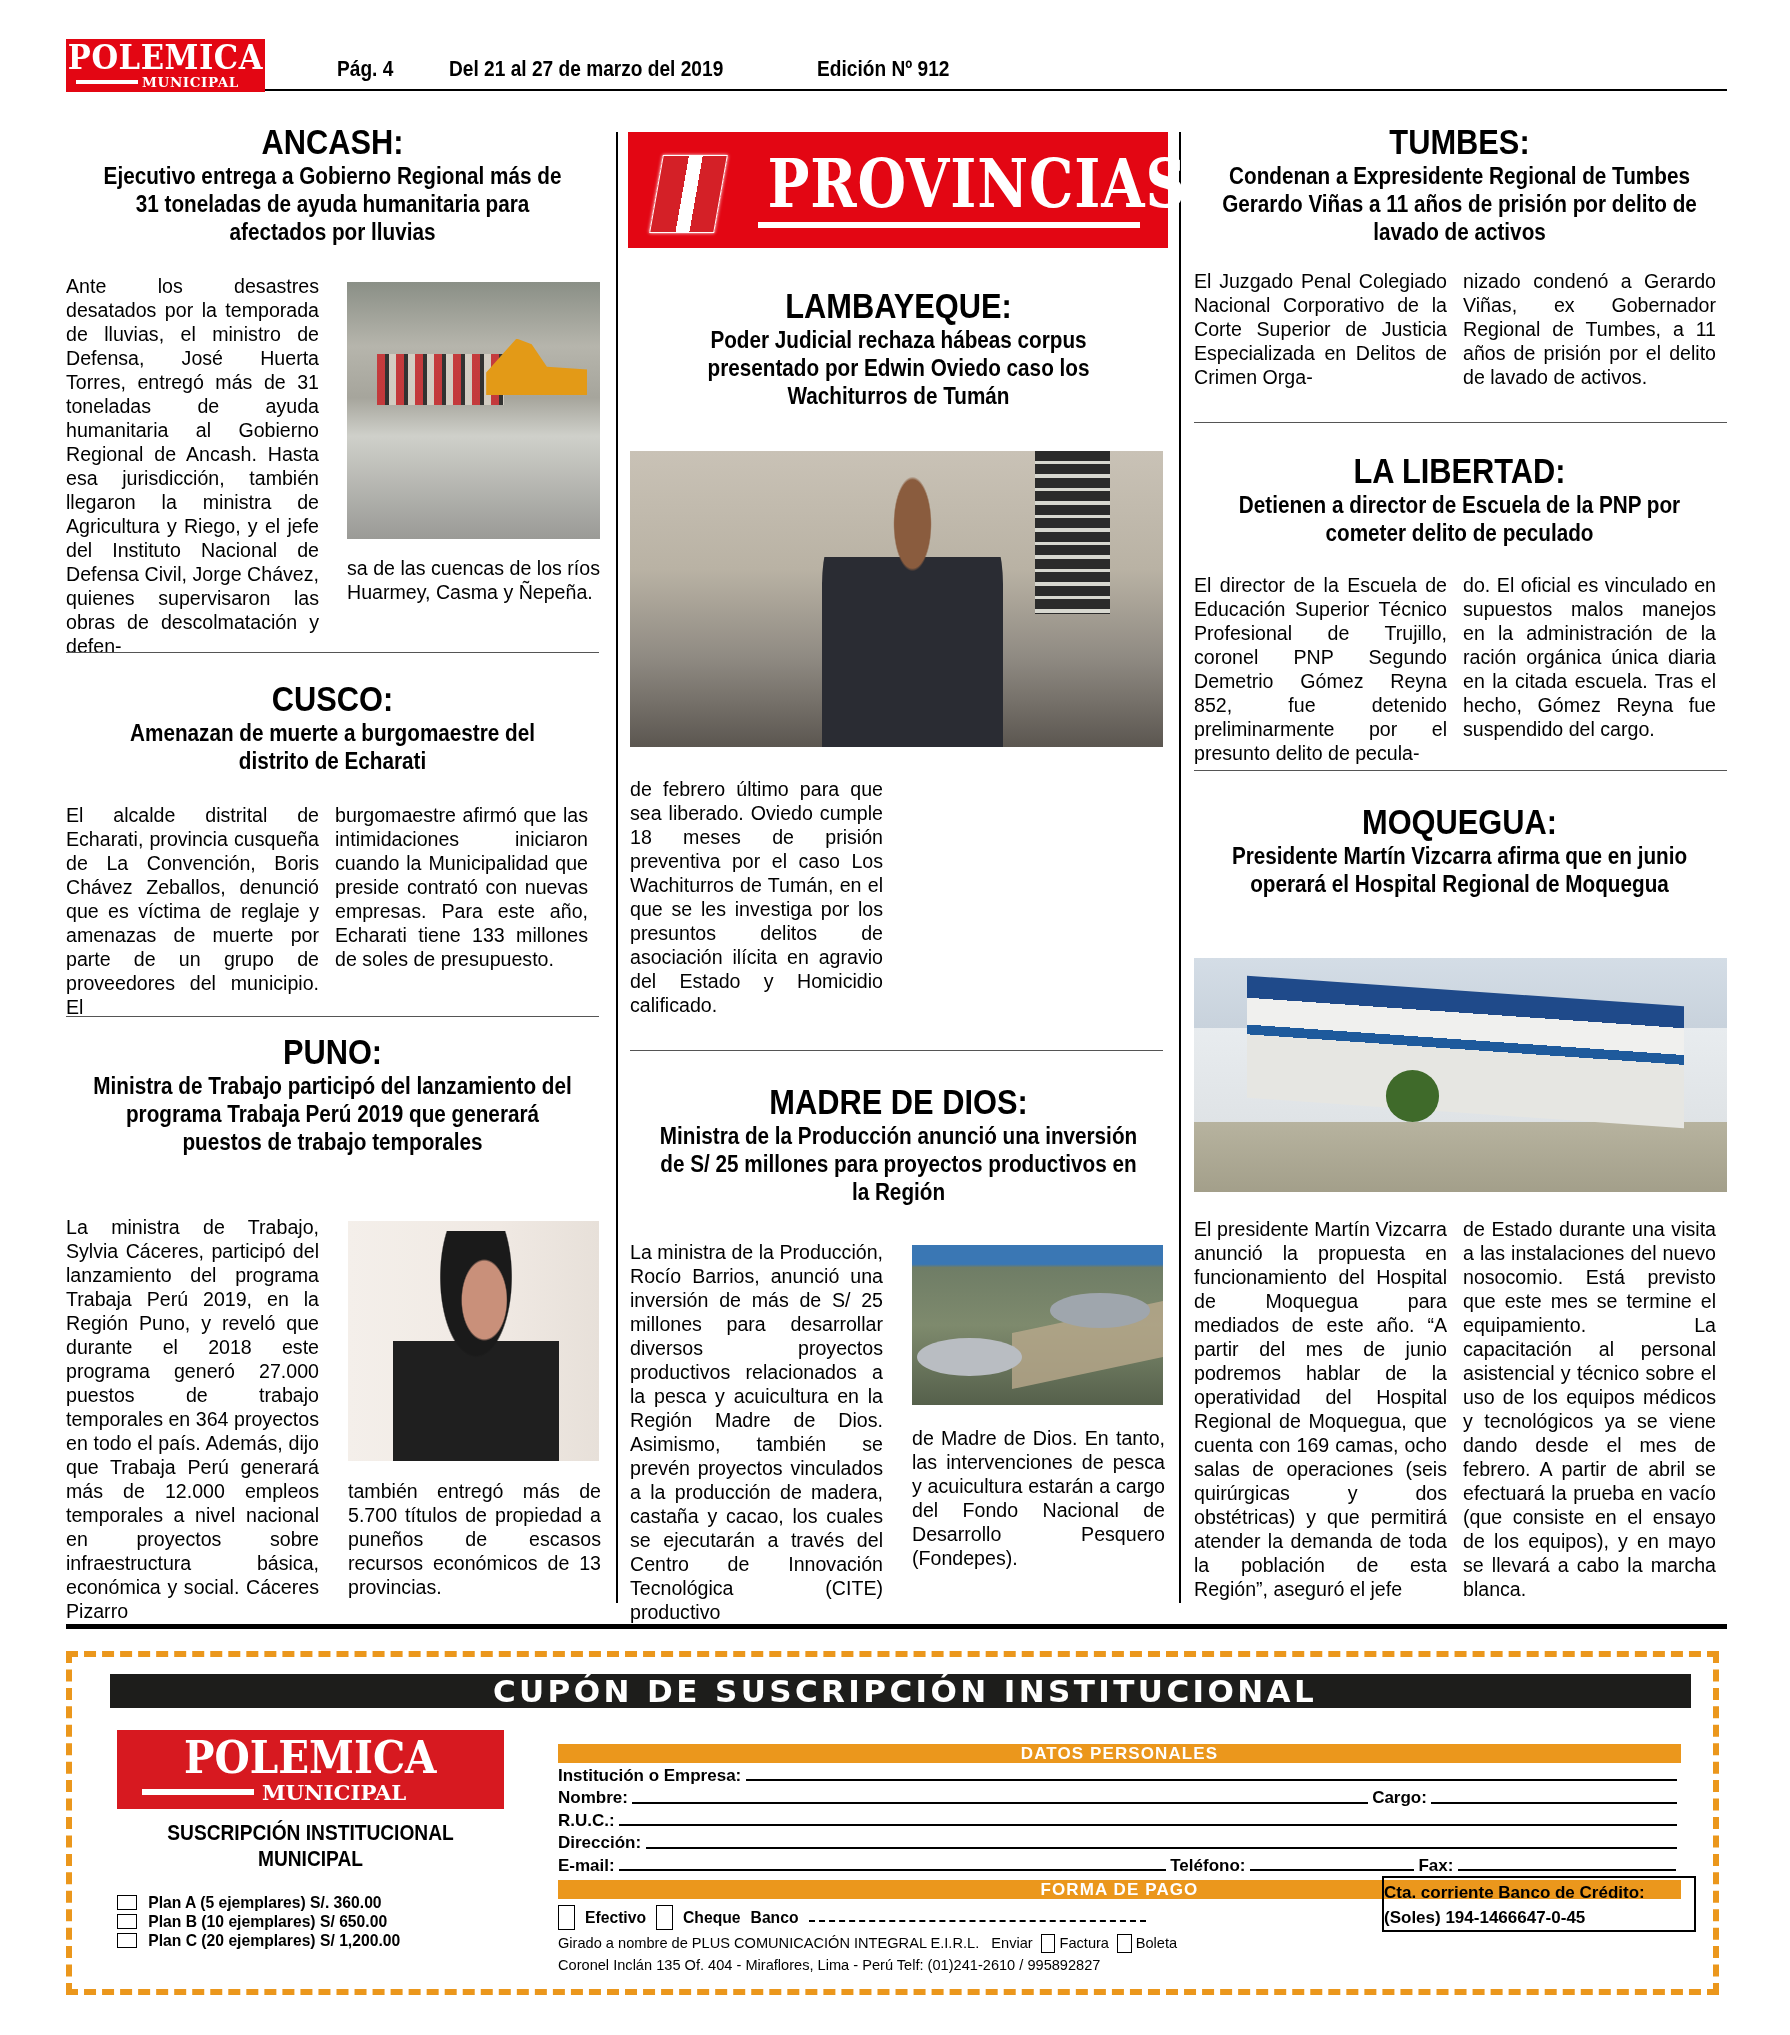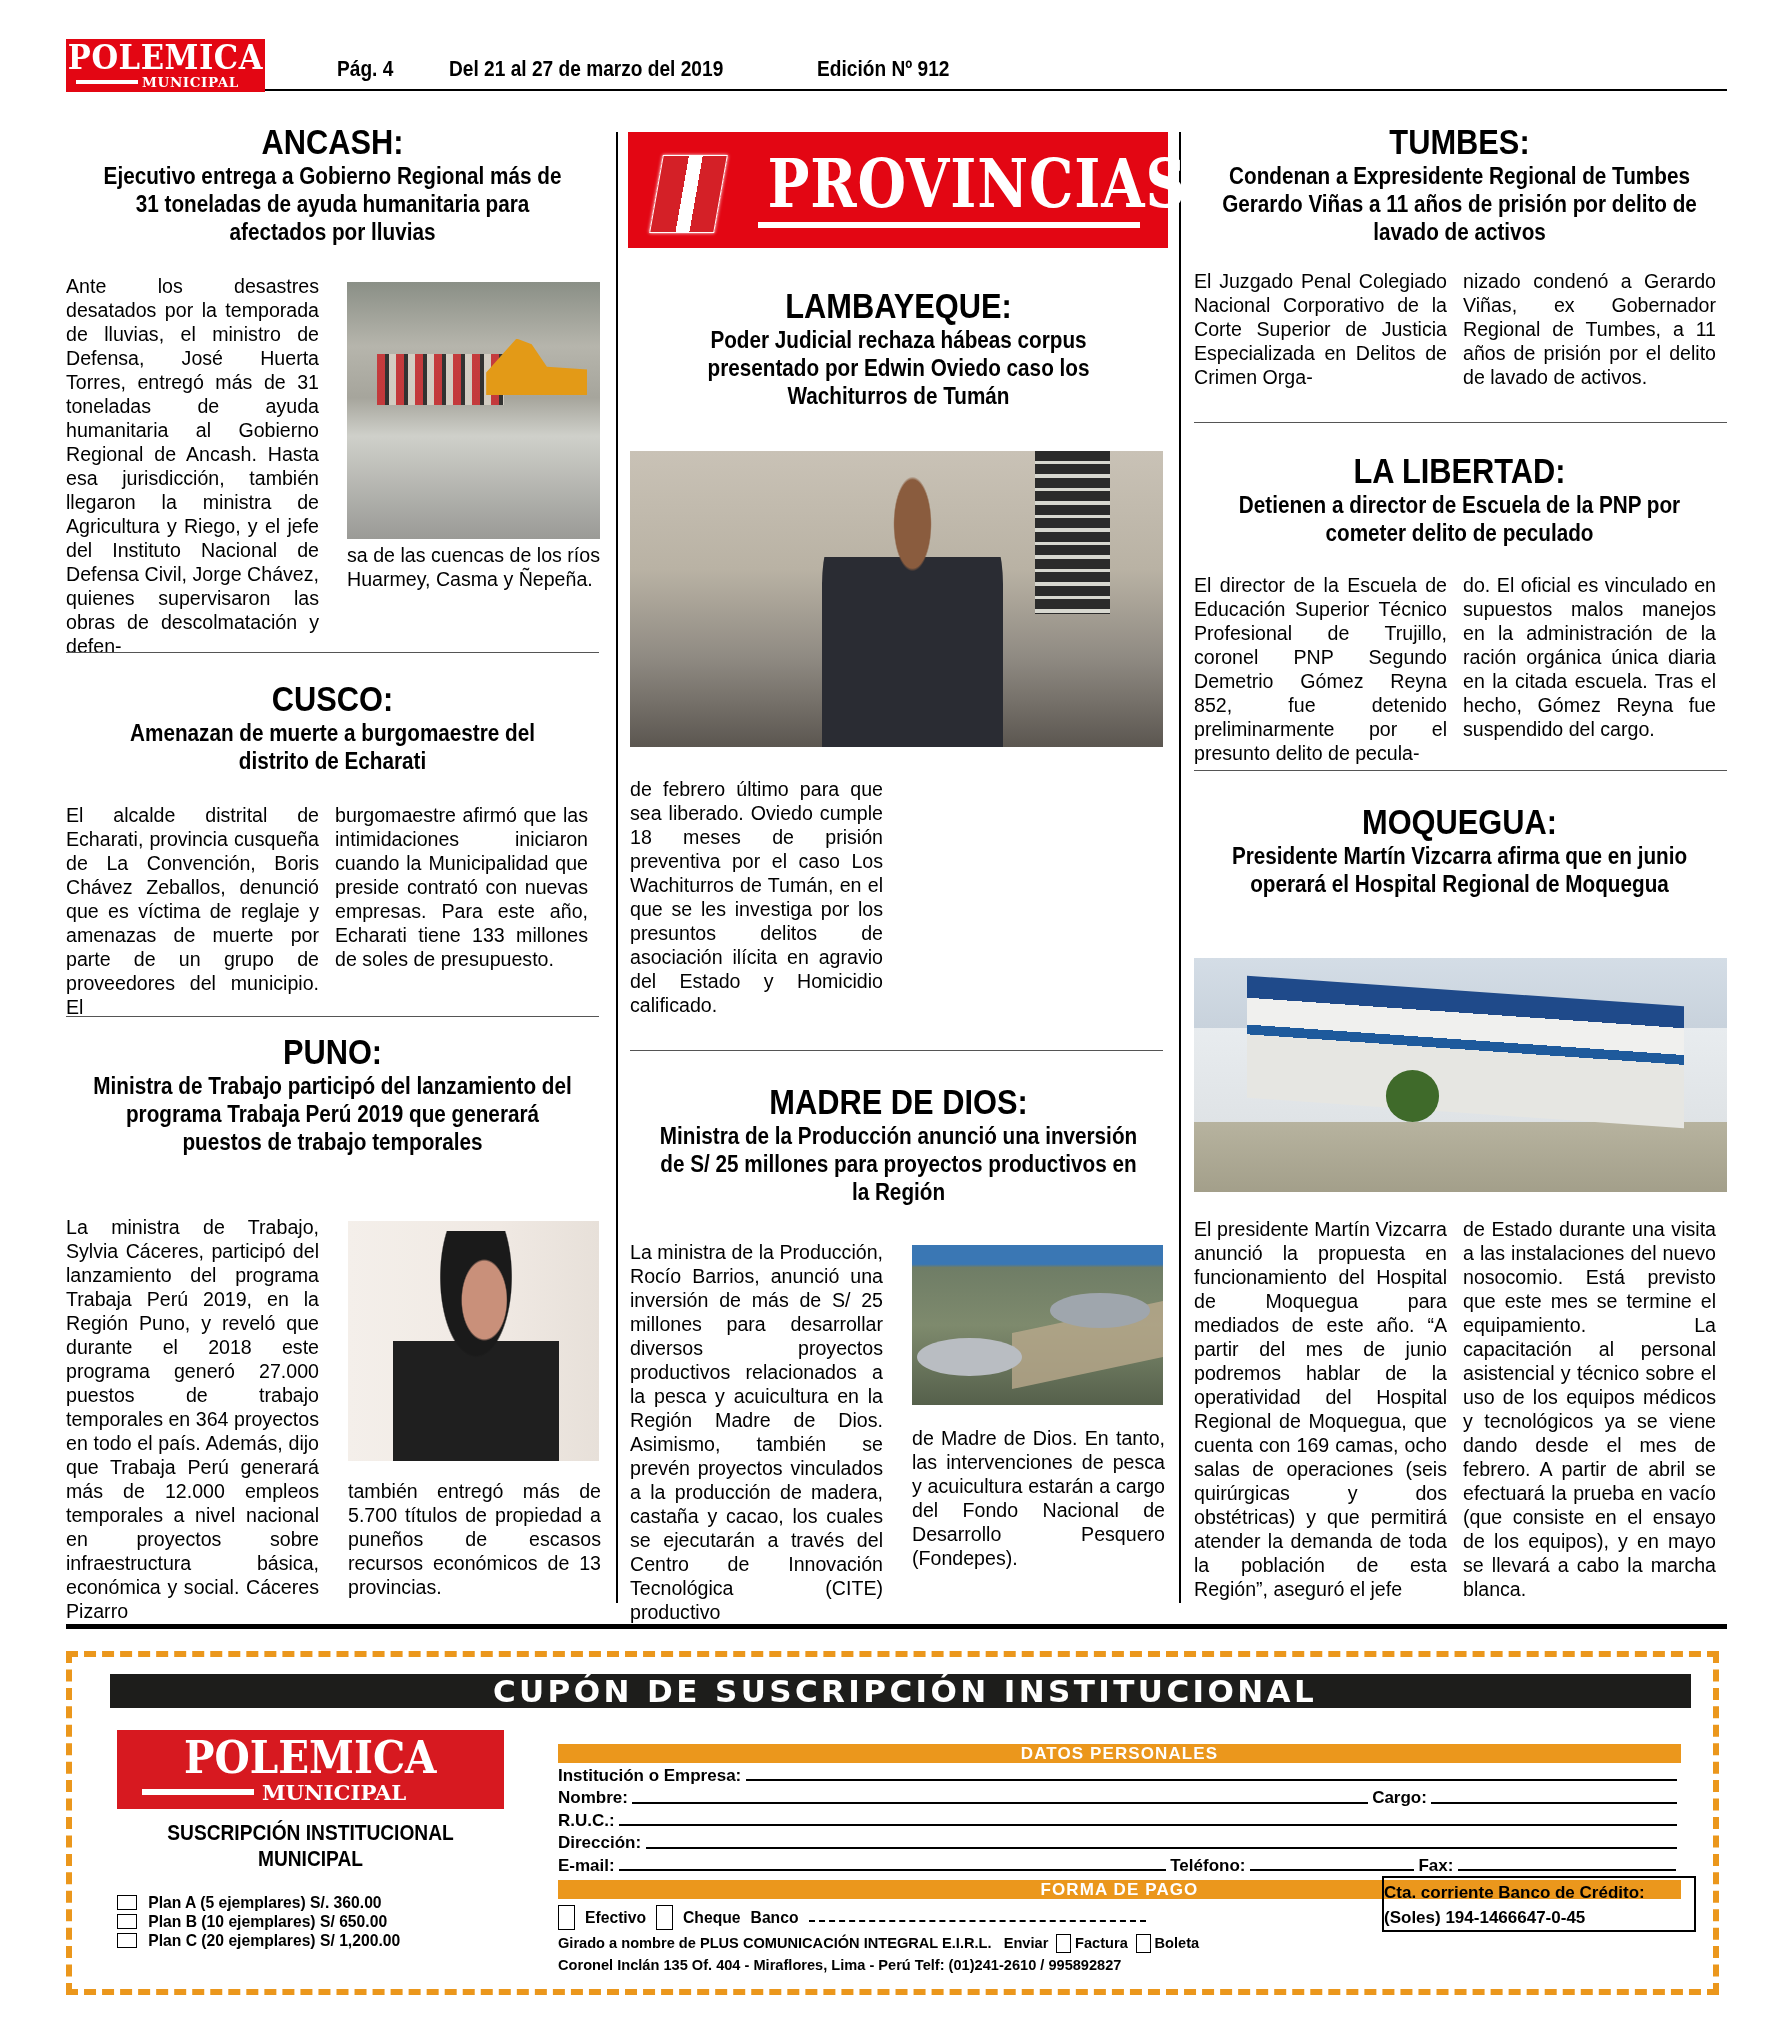--- a/index.html
+++ b/index.html
@@ -64,21 +64,21 @@
   .cp-sub { position:absolute; left: 45px; top: 163px; width: 387px; text-align:center; font-weight:900; font-size: 21.3px; line-height: 26px; transform: scaleX(0.9); }
   .cp-plans { position:absolute; left: 45px; top: 236px; }
   .cp-plan { display:flex; align-items:center; gap: 11.2px; height: 19px; font-weight: 900; font-size: 15.7px; }
   .chk { width: 20px; height: 15.7px; border: 1.7px solid #000; box-sizing: border-box; background:#fff; }
   .cp-form { position:absolute; left: 486px; top: 71px; width: 1123px; }
   .cp-orange { height: 19px; background:#eb971c; color:#fff; font-weight: 900; font-size: 17px; text-align:center; line-height: 19px; letter-spacing: 1.1px; margin-top: 16px; }
   .cp-field { display:flex; align-items:flex-end; height: 22.5px; font-weight: 900; font-size: 17px; }
   .cp-field .line { flex:1; border-bottom: 2.2px solid #000; margin: 0 4.5px 4.5px 4.5px; }
   .cp-pay { display:flex; align-items:center; gap: 10px; height: 28px; font-weight: 900; font-size: 15.7px; margin-top: 4.5px; }
   .cp-pay .dash { width: 337px; border-bottom: 2.2px dashed #000; height: 0; margin-top: 7.9px; }
-  .cp-line { font-weight: 700; font-size: 14.6px; line-height: 22.5px; }
+  .cp-line { font-weight: 400; font-size: 14.6px; line-height: 22.5px; }
   .cp-acct { position:absolute; right: 17px; top: 219px; width: 314px; height: 56px; border: 2.8px solid #000; text-align:left; font-weight: 900; font-size: 17px; line-height: 25px; padding-top: 2.2px; box-sizing: border-box; }
 </style>
 </head>
 <body>
 
 <div class="masthead">
   <div class="m1">POLEMICA</div>
   <div class="m2row">
       <div class="bar"></div>
       <div class="m2">MUNICIPAL</div>
@@ -94,21 +94,21 @@
 
 <div class="art" style="left:66px; top:123px; width:533px">
   <div class="region">ANCASH:</div>
   <div class="headline">Ejecutivo entrega a Gobierno Regional más de 31 toneladas de ayuda humanitaria para afectados por lluvias</div>
 </div>
 <div class="art body-text" style="left:66px; top:274px; width:253px">Ante los desastres desatados por la temporada de lluvias, el ministro de Defensa, José Huerta Torres, entregó más de 31 toneladas de ayuda humanitaria al Gobierno Regional de Ancash. Hasta esa jurisdicción, también llegaron la ministra de Agricultura y Riego, y el jefe del Instituto Nacional de Defensa Civil, Jorge Chávez, quienes supervisaron las obras de descolmatación y defen-</div>
 <div class="photo ph-ancash" style="left:347px; top:282px; width:253px; height:257px">
     <div class="people"></div>
     <div class="digger"></div>
   </div>
-<div class="art body-text" style="left:347px; top:543px; width:253px">sa de las cuencas de los ríos Huarmey, Casma y Ñepeña.</div>
+<div class="art body-text" style="left:347px; top:556px; width:253px">sa de las cuencas de los ríos Huarmey, Casma y Ñepeña.</div>
 <div class="hrule" style="left:66px; top:652px; width:533px"></div>
 
 <div class="art" style="left:66px; top:680px; width:533px">
   <div class="region">CUSCO:</div>
   <div class="headline">Amenazan de muerte a burgomaestre del distrito de Echarati</div>
 </div>
 <div class="cols" style="left:66px; top:803px">
   <div class="col">El alcalde distrital de Echarati, provincia cusqueña de La Convención, Boris Chávez Zeballos, denunció que es víctima de reglaje y amenazas de muerte por parte de un grupo de proveedores del municipio. El</div>
   <div class="col">burgomaestre afirmó que las intimidaciones iniciaron cuando la Municipalidad que preside contrató con nuevas empresas. Para este año, Echarati tiene 133 millones de soles de presupuesto.</div>
 </div>

